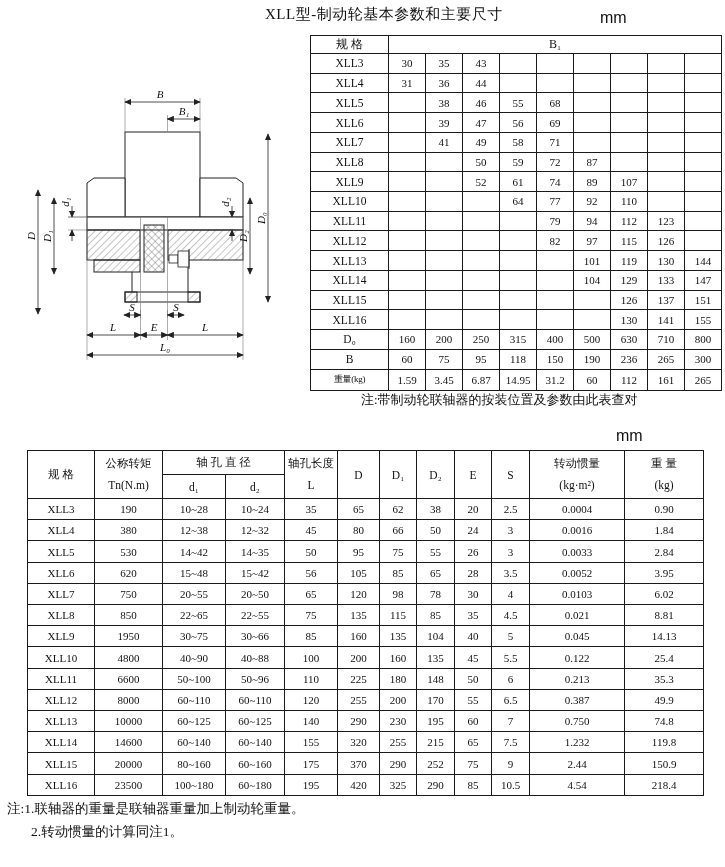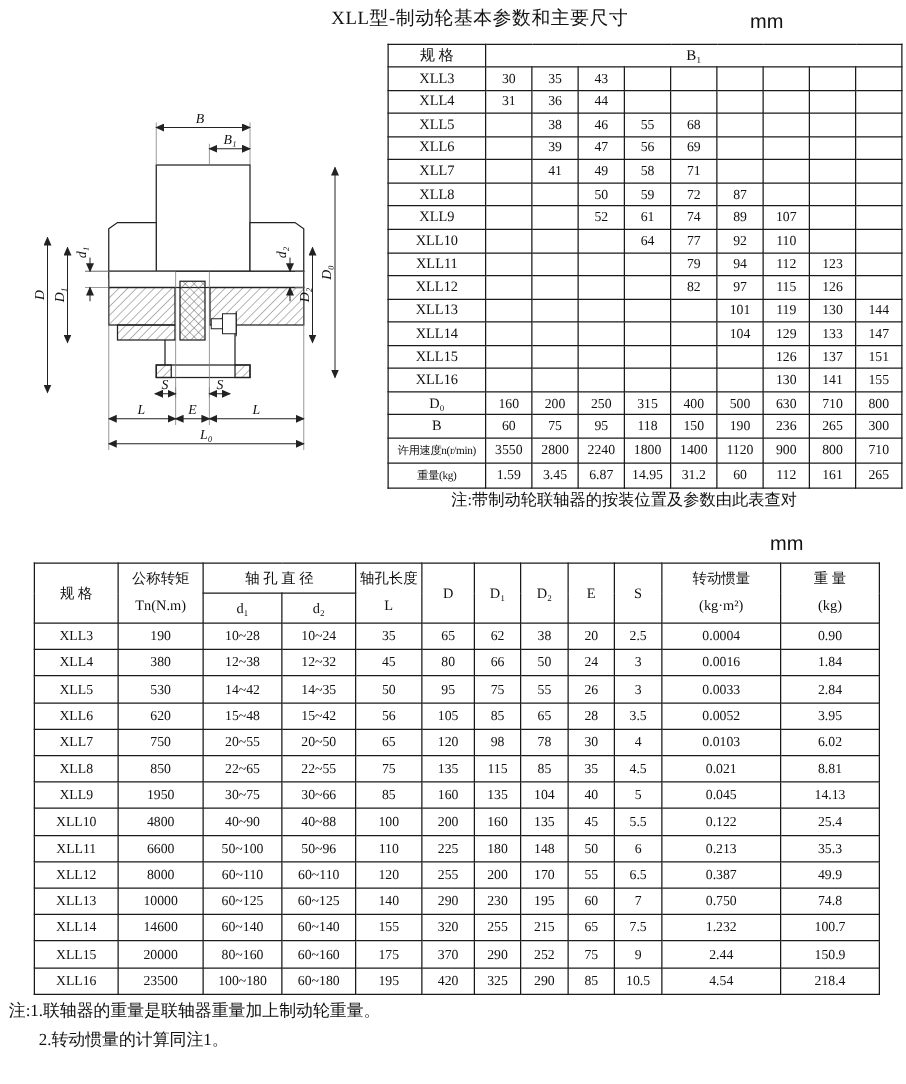--- a/index.html
+++ b/index.html
@@ -328,32 +328,20 @@
         <td>B</td>
         <td>60</td>
         <td>75</td>
         <td>95</td>
         <td>118</td>
         <td>150</td>
         <td>190</td>
         <td>236</td>
         <td>265</td>
         <td>300</td>
-      </tr>
-      <tr>
-        <td>许用速度n(r/min)</td>
-        <td>3550</td>
-        <td>2800</td>
-        <td>2240</td>
-        <td>1800</td>
-        <td>1400</td>
-        <td>1120</td>
-        <td>900</td>
-        <td>800</td>
-        <td>710</td>
       </tr>
       <tr>
         <td>重量(kg)</td>
         <td>1.59</td>
         <td>3.45</td>
         <td>6.87</td>
         <td>14.95</td>
         <td>31.2</td>
         <td>60</td>
         <td>112</td>
@@ -574,21 +562,21 @@
         <td>14600</td>
         <td>60~140</td>
         <td>60~140</td>
         <td>155</td>
         <td>320</td>
         <td>255</td>
         <td>215</td>
         <td>65</td>
         <td>7.5</td>
         <td>1.232</td>
-        <td>100.7</td>
+        <td>119.8</td>
       </tr>
       <tr>
         <td>XLL15</td>
         <td>20000</td>
         <td>80~160</td>
         <td>60~160</td>
         <td>175</td>
         <td>370</td>
         <td>290</td>
         <td>252</td>

